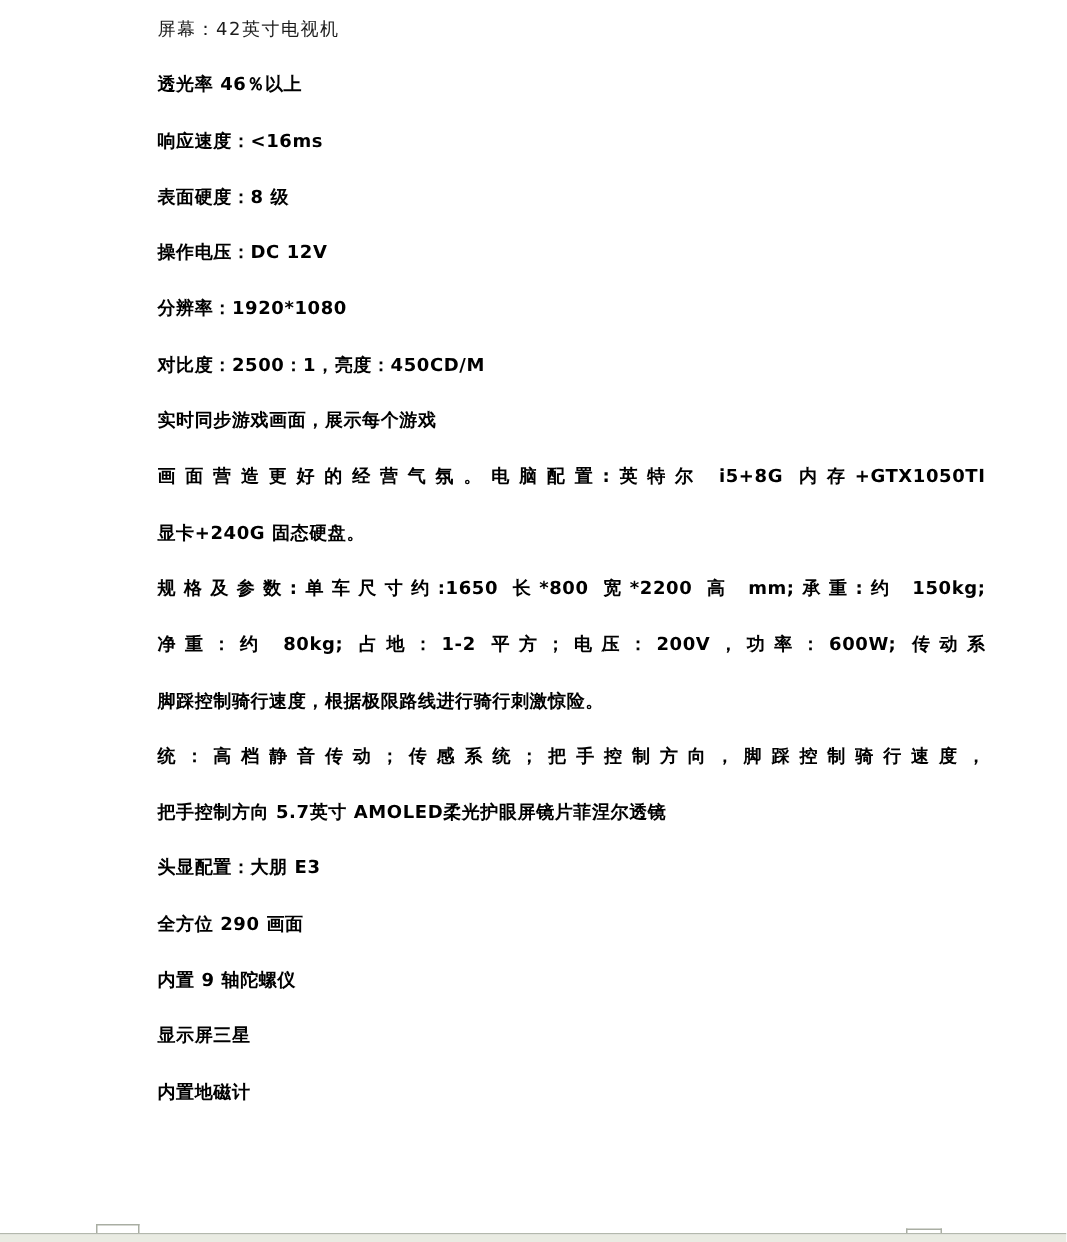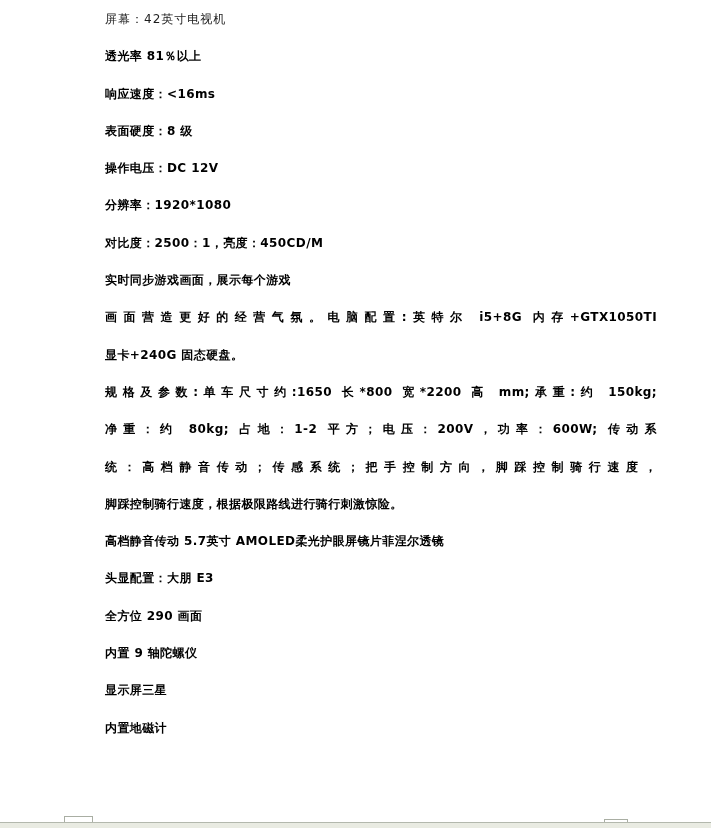--- a/index.html
+++ b/index.html
@@ -83,34 +83,34 @@
     border-bottom: none;
   }
 </style>
 </head>
 <body>
 
 <div class="page">
 
   <div class="doc-text">
     <div class="doc-line first">屏幕：42英寸电视机</div>
-    <div class="doc-line">透光率 81％以上</div>
+    <div class="doc-line">透光率 46％以上</div>
     <div class="doc-line">响应速度：&lt;16ms</div>
     <div class="doc-line">表面硬度：8 级</div>
     <div class="doc-line">操作电压：DC 12V</div>
     <div class="doc-line">分辨率：1920*1080</div>
     <div class="doc-line">对比度：2500：1，亮度：450CD/M</div>
     <div class="doc-line">实时同步游戏画面，展示每个游戏</div>
     <div class="doc-line stretch">画面营造更好的经营气氛。电脑配置:英特尔 i5+8G 内存+GTX1050TI</div>
     <div class="doc-line">显卡+240G 固态硬盘。</div>
     <div class="doc-line stretch">规格及参数:单车尺寸约:1650 长*800 宽*2200 高 mm;承重:约 150kg;</div>
     <div class="doc-line stretch">净重：约 80kg; 占地：1-2 平方；电压：200V，功率：600W; 传动系</div>
+    <div class="doc-line">脚踩控制骑行速度，根据极限路线进行骑行刺激惊险。</div>
     <div class="doc-line stretch">统：高档静音传动；传感系统；把手控制方向，脚踩控制骑行速度，</div>
-    <div class="doc-line">脚踩控制骑行速度，根据极限路线进行骑行刺激惊险。</div>
-    <div class="doc-line">高档静音传动 5.7英寸 AMOLED柔光护眼屏镜片菲涅尔透镜</div>
+    <div class="doc-line">把手控制方向 5.7英寸 AMOLED柔光护眼屏镜片菲涅尔透镜</div>
     <div class="doc-line">头显配置：大朋 E3</div>
     <div class="doc-line">全方位 290 画面</div>
     <div class="doc-line">内置 9 轴陀螺仪</div>
     <div class="doc-line">显示屏三星</div>
     <div class="doc-line">内置地磁计</div>
   </div>
 
   <div class="pb-marker-left"></div>
   <div class="pb-marker-right"></div>
   <div class="pb-line"></div>

